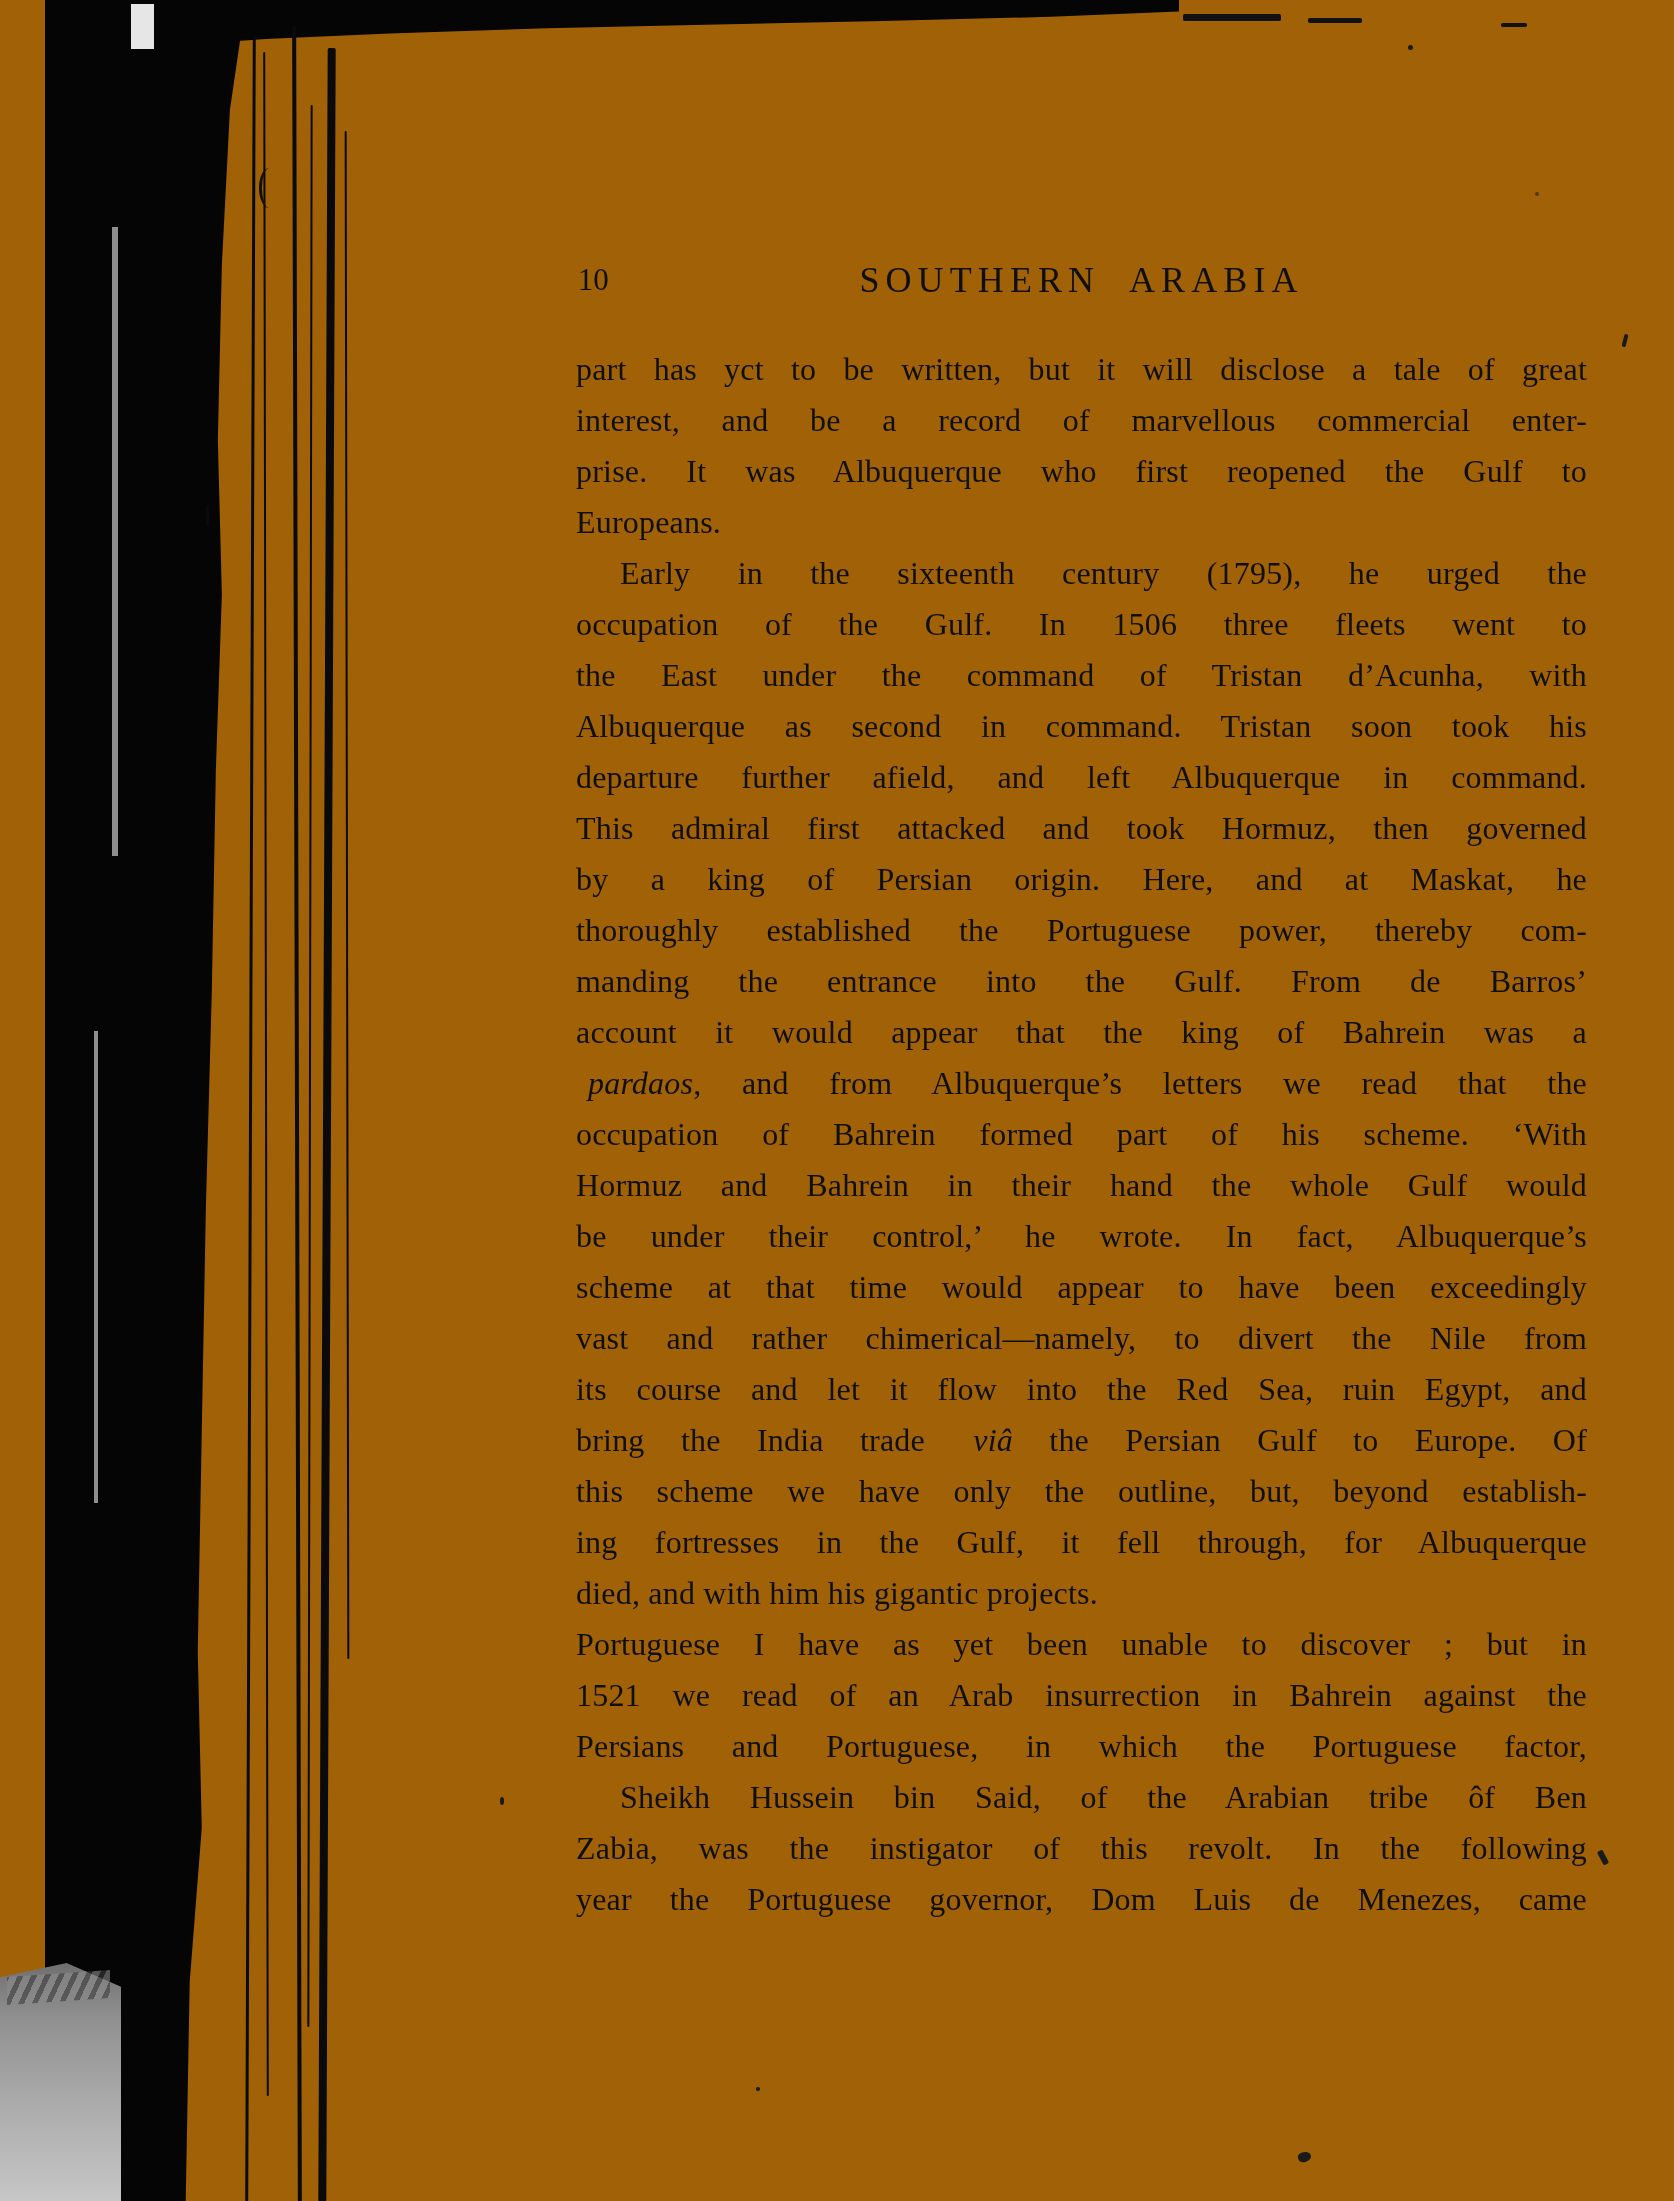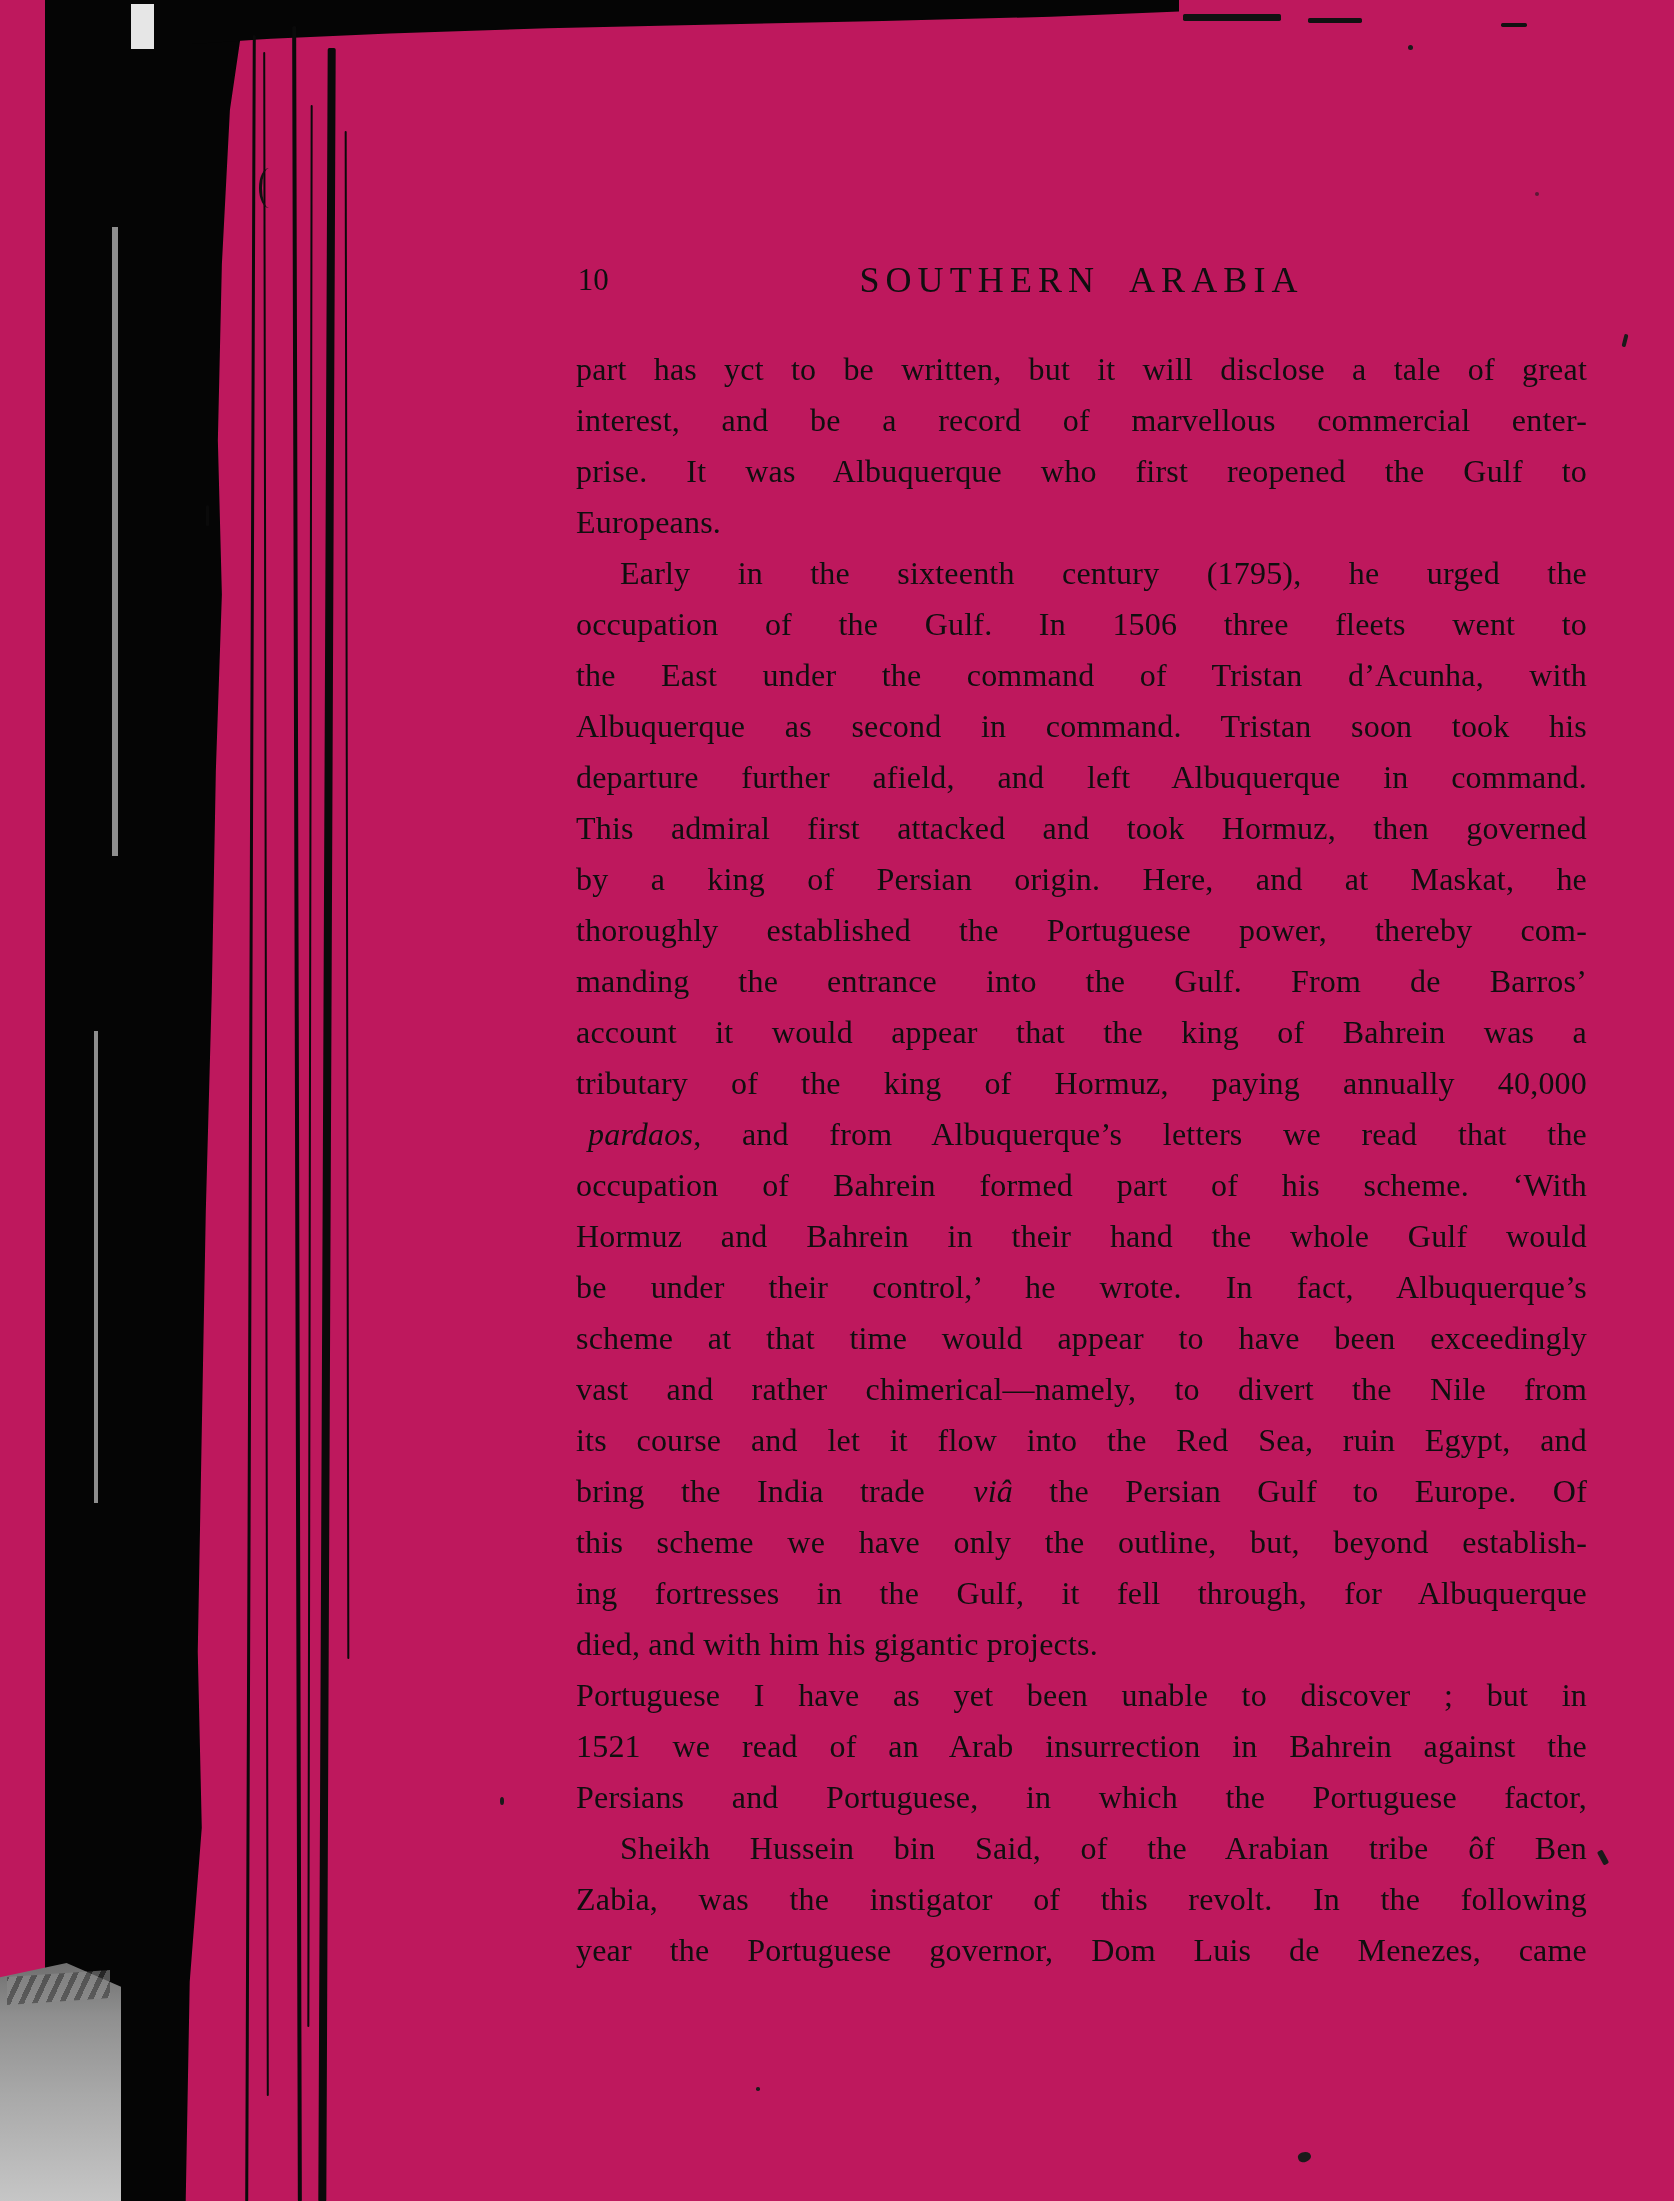--- a/index.html
+++ b/index.html
@@ -1,18 +1,18 @@
 <!DOCTYPE html>
 <html style="font-size:14px"><head>
 <meta charset="utf-8">
 <style>
   html,body { margin:0; padding:0; background:#ffffff; }
   .page {
     position:relative; width:1674px; height:2202px;
-    background:#be185d; overflow:hidden;
+    background:#a16207; overflow:hidden;
     font-family:"Liberation Serif","DejaVu Serif",serif;
     color:#0f0f0f;
     text-decoration:underline;
   }
 
   
   .gutter-band {
     position:absolute; left:45px; top:0; width:201px; height:2202px;
     background:#050505;
     clip-path:polygon(0 0,100% 0,92% 5%,88% 12%,86% 20%,88% 27%,85% 35%,
@@ -109,21 +109,20 @@
       <div class="line flush indent"><span>Early in the sixteenth century (1795), he urged the</span></div>
       <div class="line flush"><span>occupation of the Gulf.  In 1506 three fleets went to</span></div>
       <div class="line flush"><span>the East under the command of Tristan d’Acunha, with</span></div>
       <div class="line flush"><span>Albuquerque as second in command.  Tristan soon took his</span></div>
       <div class="line flush"><span>departure further afield, and left Albuquerque in command.</span></div>
       <div class="line flush"><span>This admiral first attacked and took Hormuz, then governed</span></div>
       <div class="line flush"><span>by a king of Persian origin.  Here, and at Maskat, he</span></div>
       <div class="line flush"><span>thoroughly established the Portuguese power, thereby com-</span></div>
       <div class="line flush"><span>manding the entrance into the Gulf.  From de Barros’</span></div>
       <div class="line flush"><span>account it would appear that the king of Bahrein was a</span></div>
-      <div class="line flush"><span>tributary of the king of Hormuz, paying annually 40,000</span></div>
       <div class="line flush"><i>pardaos</i><span>, and from Albuquerque’s letters we read that the</span></div>
       <div class="line flush"><span>occupation of Bahrein formed part of his scheme.  ‘With</span></div>
       <div class="line flush"><span>Hormuz and Bahrein in their hand the whole Gulf would</span></div>
       <div class="line flush"><span>be under their control,’ he wrote.  In fact, Albuquerque’s</span></div>
       <div class="line flush"><span>scheme at that time would appear to have been exceedingly</span></div>
       <div class="line flush"><span>vast and rather chimerical—namely, to divert the Nile from</span></div>
       <div class="line flush"><span>its course and let it flow into the Red Sea, ruin Egypt, and</span></div>
       <div class="line flush"><span>bring the India trade </span><i>viâ</i><span> the Persian Gulf to Europe.  Of</span></div>
       <div class="line flush"><span>this scheme we have only the outline, but, beyond establish-</span></div>
       <div class="line flush"><span>ing fortresses in the Gulf, it fell through, for Albuquerque</span></div>

